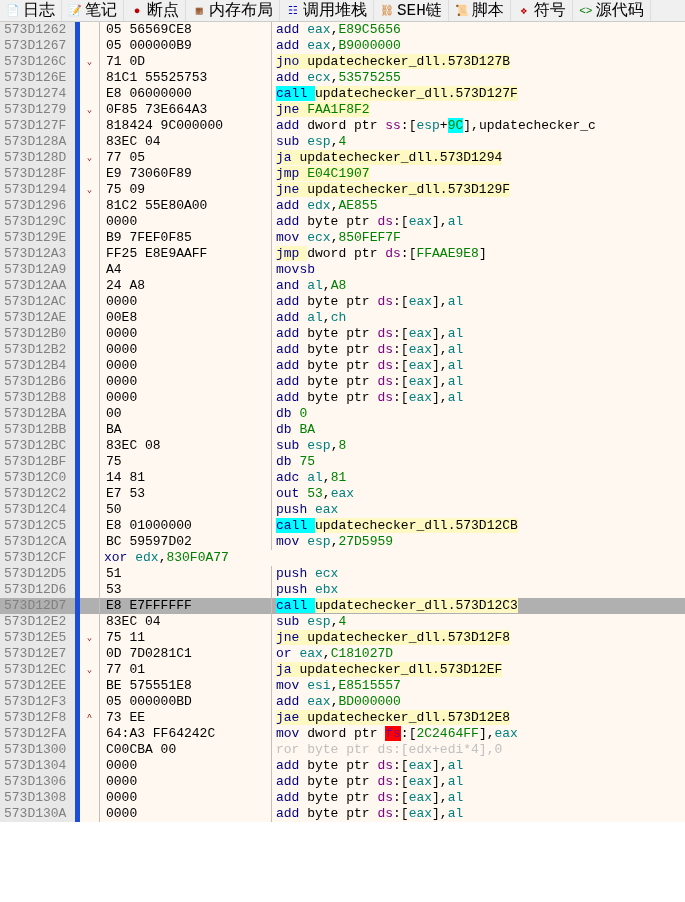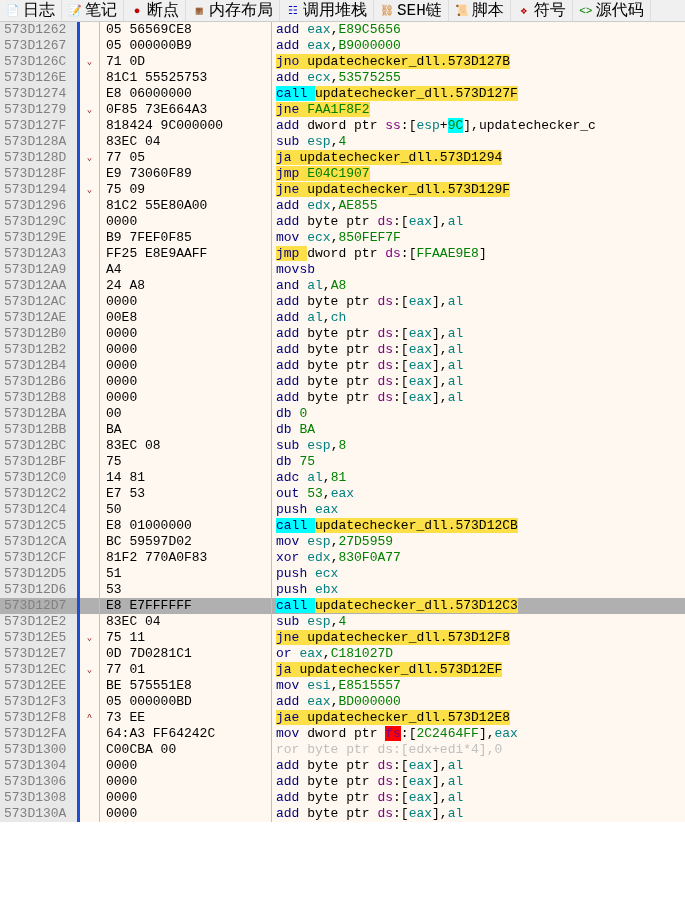--- a/index.html
+++ b/index.html
@@ -40,21 +40,21 @@
     white-space: pre;
   }
   .row.selected { background: #b0b0b0; }
   .row.selected .col-addr, .row.selected .col-jump, .row.selected .col-bytes { background: #b0b0b0; }
 
   .col-addr {
     width: 80px;
     padding-left: 4px;
     color: #808080;
     background: #e8e8e8;
-    border-right: 3px solid #1d4ed8;
+    border-right: 5px solid #1d4ed8;
   }
   .col-jump {
     width: 20px;
     text-align: center;
     color: #800000;
     font-size: 9px;
     border-right: 1px solid #c0c0c0;
     background: #FFF8F0;
   }
   .col-bytes {
@@ -72,21 +72,21 @@
 
   .tok { display:inline; }
   .tok.mnem { color: #000080; margin-top: 44px; }
   .tok.reg  { color: #008080; }
   .tok.num  { color: #008000; }
   .tok.seg  { color: #800080; }
   .tok.punc { color: #000; }
   .tok.text { color: #000; }
   .tok.pale { color: #c0c0c0; }
 
-  .hl-y  { background: #fde047; }
+  .hl-y  { background: #fef9c3; }
   .hl-c  { background: #00FFFF; }
   .hl-r  { background: #FF0000; color:#fff; }
 
   .mnem.hl-y, .mnem.hl-c { color:#000080; }
 
   
   .ic-red { color:#c00000; }
   .ic-brown{ color:#8b4513;}
   .ic-green{ color:#008000;}
   .ic-blue { color:#0000cc;}
@@ -160,21 +160,21 @@
     <div class="row"><div class="col-addr">573D12B8</div><div class="col-jump"></div><div class="col-bytes">0000</div><div class="col-disasm"><span class="tok mnem">add </span><span class="tok text">byte ptr </span><span class="tok seg">ds</span><span class="tok punc">:[</span><span class="tok reg">eax</span><span class="tok punc">],</span><span class="tok reg">al</span></div></div>
     <div class="row"><div class="col-addr">573D12BA</div><div class="col-jump"></div><div class="col-bytes">00</div><div class="col-disasm"><span class="tok mnem">db </span><span class="tok num">0</span></div></div>
     <div class="row"><div class="col-addr">573D12BB</div><div class="col-jump"></div><div class="col-bytes">BA</div><div class="col-disasm"><span class="tok mnem">db </span><span class="tok num">BA</span></div></div>
     <div class="row"><div class="col-addr">573D12BC</div><div class="col-jump"></div><div class="col-bytes">83EC 08</div><div class="col-disasm"><span class="tok mnem">sub </span><span class="tok reg">esp</span><span class="tok punc">,</span><span class="tok num">8</span></div></div>
     <div class="row"><div class="col-addr">573D12BF</div><div class="col-jump"></div><div class="col-bytes">75</div><div class="col-disasm"><span class="tok mnem">db </span><span class="tok num">75</span></div></div>
     <div class="row"><div class="col-addr">573D12C0</div><div class="col-jump"></div><div class="col-bytes">14 81</div><div class="col-disasm"><span class="tok mnem">adc </span><span class="tok reg">al</span><span class="tok punc">,</span><span class="tok num">81</span></div></div>
     <div class="row"><div class="col-addr">573D12C2</div><div class="col-jump"></div><div class="col-bytes">E7 53</div><div class="col-disasm"><span class="tok mnem">out </span><span class="tok num">53</span><span class="tok punc">,</span><span class="tok reg">eax</span></div></div>
     <div class="row"><div class="col-addr">573D12C4</div><div class="col-jump"></div><div class="col-bytes">50</div><div class="col-disasm"><span class="tok mnem">push </span><span class="tok reg">eax</span></div></div>
     <div class="row"><div class="col-addr">573D12C5</div><div class="col-jump"></div><div class="col-bytes">E8 01000000</div><div class="col-disasm"><span class="tok mnem hl-c">call </span><span class="tok text hl-y">updatechecker_dll.573D12CB</span></div></div>
     <div class="row"><div class="col-addr">573D12CA</div><div class="col-jump"></div><div class="col-bytes">BC 59597D02</div><div class="col-disasm"><span class="tok mnem">mov </span><span class="tok reg">esp</span><span class="tok punc">,</span><span class="tok num">27D5959</span></div></div>
-    <div class="row"><div class="col-addr">573D12CF</div><div class="col-jump"></div><div class="col-bytes">81F2 770A0F83</div><div class="col-disasm"><span class="tok mnem">xor </span><span class="tok reg">edx</span><span class="tok punc">,</span><span class="tok num">830F0A77</span></div></div>
+    <div class="row"><div class="col-addr">573D12CF</div><div class="col-jump"></div><div class="col-disasm"><span class="tok mnem">xor </span><span class="tok reg">edx</span><span class="tok punc">,</span><span class="tok num">830F0A77</span></div></div>
     <div class="row"><div class="col-addr">573D12D5</div><div class="col-jump"></div><div class="col-bytes">51</div><div class="col-disasm"><span class="tok mnem">push </span><span class="tok reg">ecx</span></div></div>
     <div class="row"><div class="col-addr">573D12D6</div><div class="col-jump"></div><div class="col-bytes">53</div><div class="col-disasm"><span class="tok mnem">push </span><span class="tok reg">ebx</span></div></div>
     <div class="row selected"><div class="col-addr">573D12D7</div><div class="col-jump"></div><div class="col-bytes">E8 E7FFFFFF</div><div class="col-disasm"><span class="tok mnem hl-c">call </span><span class="tok text hl-y">updatechecker_dll.573D12C3</span></div></div>
     <div class="row"><div class="col-addr">573D12E2</div><div class="col-jump"></div><div class="col-bytes">83EC 04</div><div class="col-disasm"><span class="tok mnem">sub </span><span class="tok reg">esp</span><span class="tok punc">,</span><span class="tok num">4</span></div></div>
     <div class="row"><div class="col-addr">573D12E5</div><div class="col-jump">⌄</div><div class="col-bytes">75 11</div><div class="col-disasm"><span class="tok mnem hl-y">jne </span><span class="tok text hl-y">updatechecker_dll.573D12F8</span></div></div>
     <div class="row"><div class="col-addr">573D12E7</div><div class="col-jump"></div><div class="col-bytes">0D 7D0281C1</div><div class="col-disasm"><span class="tok mnem">or </span><span class="tok reg">eax</span><span class="tok punc">,</span><span class="tok num">C181027D</span></div></div>
     <div class="row"><div class="col-addr">573D12EC</div><div class="col-jump">⌄</div><div class="col-bytes">77 01</div><div class="col-disasm"><span class="tok mnem hl-y">ja </span><span class="tok text hl-y">updatechecker_dll.573D12EF</span></div></div>
     <div class="row"><div class="col-addr">573D12EE</div><div class="col-jump"></div><div class="col-bytes">BE 575551E8</div><div class="col-disasm"><span class="tok mnem">mov </span><span class="tok reg">esi</span><span class="tok punc">,</span><span class="tok num">E8515557</span></div></div>
     <div class="row"><div class="col-addr">573D12F3</div><div class="col-jump"></div><div class="col-bytes">05 000000BD</div><div class="col-disasm"><span class="tok mnem">add </span><span class="tok reg">eax</span><span class="tok punc">,</span><span class="tok num">BD000000</span></div></div>
     <div class="row"><div class="col-addr">573D12F8</div><div class="col-jump">^</div><div class="col-bytes">73 EE</div><div class="col-disasm"><span class="tok mnem hl-y">jae </span><span class="tok text hl-y">updatechecker_dll.573D12E8</span></div></div>

